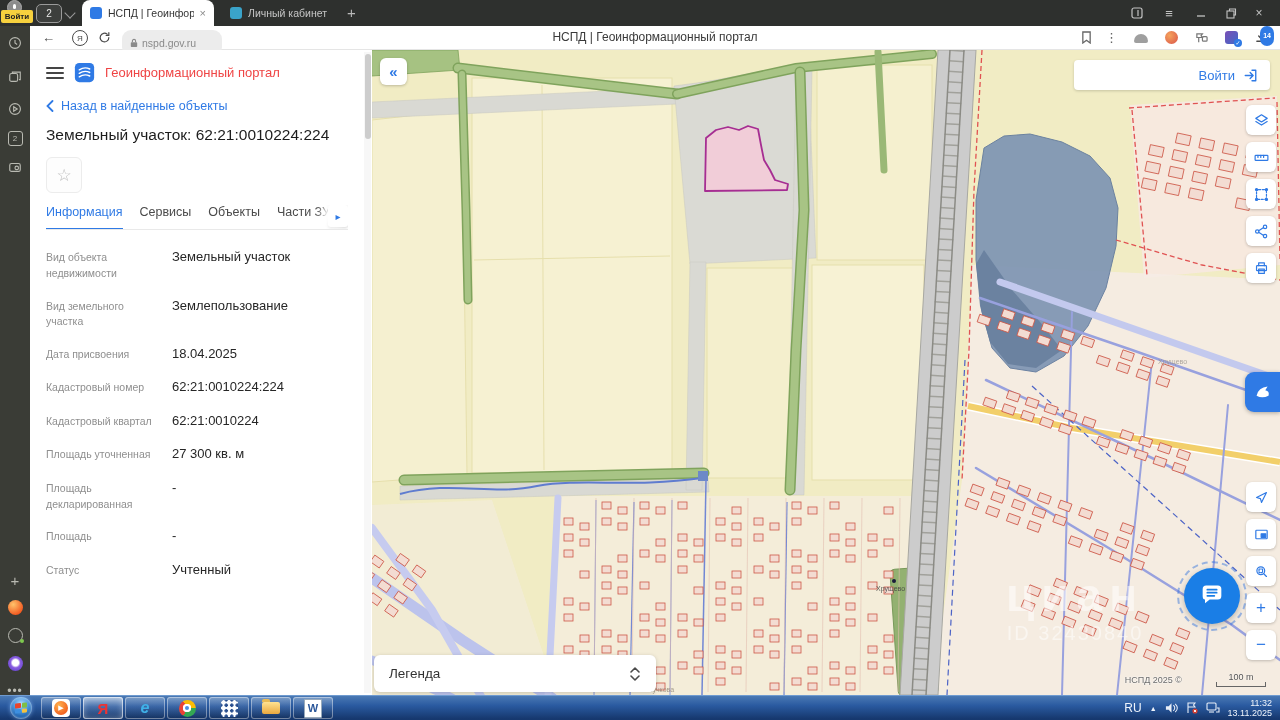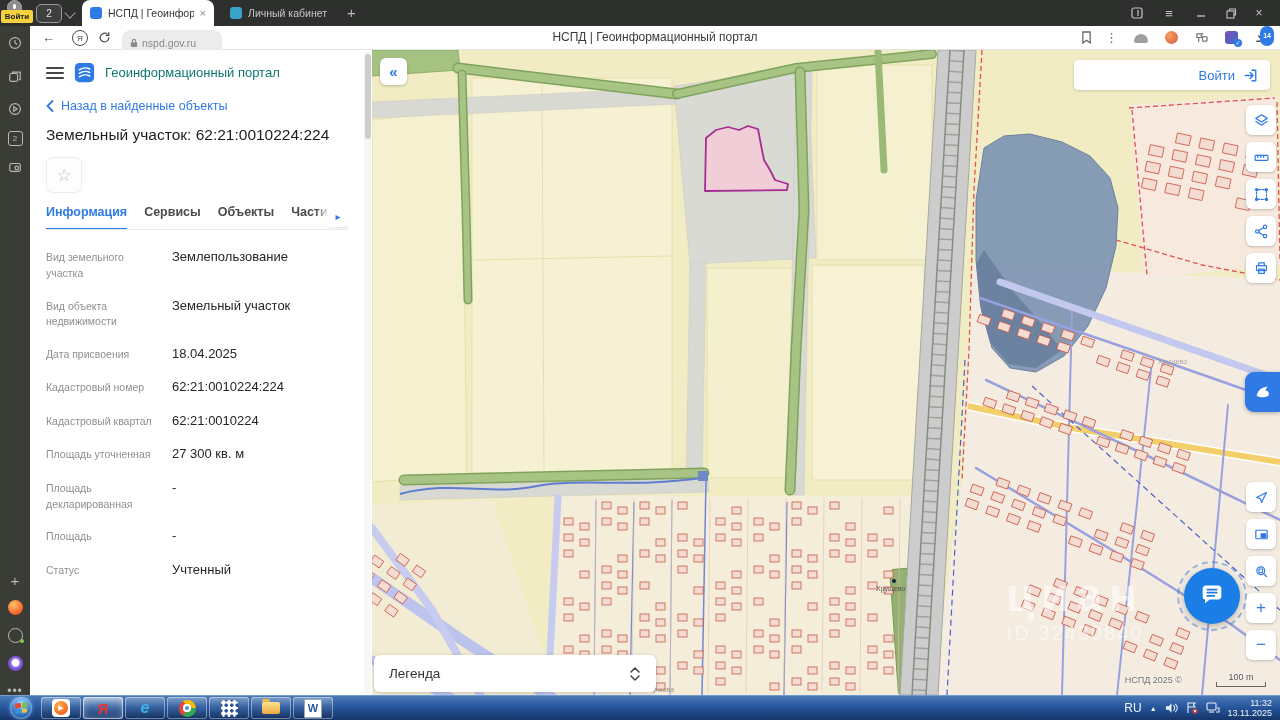--- a/index.html
+++ b/index.html
@@ -42,28 +42,28 @@
   
   #sidestrip{position:absolute;left:0;top:26px;width:30px;height:669px;background:#3a3c36;}
   .ss-ico{position:absolute;left:6px;width:18px;height:18px;color:#b9bab2;display:flex;
     align-items:center;justify-content:center;font-size:12px;}
   
   #panel{position:absolute;left:30px;top:50px;width:342px;height:645px;background:#fff;overflow:hidden;}
   .p-inner{padding:12px 24px 0 16px;}
   .p-head{display:flex;align-items:center;gap:10px;}
   .burger{width:18px;height:12px;display:flex;flex-direction:column;justify-content:space-between;}
   .burger div{height:2px;background:#454545;border-radius:1px;}
-  .brand{font-size:13px;color:#0f766e;}
+  .brand{font-size:13px;color:#ef4444;}
   .backrow{margin-top:16px;display:flex;align-items:center;gap:7px;color:#2f7ae5;font-size:12.5px;}
   .obj-title{margin-top:13px;font-size:15.5px;font-weight:500;color:#1d1d1d;}
   .star-btn{margin-top:13px;width:34px;height:34px;border:1px solid #ececec;border-radius:6px;
     background:#fdfdfd;color:#bdbdbd;font-size:17px;display:flex;align-items:center;justify-content:center;}
   .ptabs{margin-top:12px;display:flex;gap:17px;border-bottom:1px solid #e9e9e9;position:relative;
     font-size:12.5px;color:#4a4a4a;white-space:nowrap;overflow:hidden;}
-  .ptab{padding-bottom:9px;font-weight:bold;}
+  .ptab{padding-bottom:9px;}
   .ptab.active{color:#2f7ae5;border-bottom:2px solid #2f7ae5;margin-bottom:-1px;}
   .tabs-more{position:absolute;right:0;top:0;width:20px;height:22px;background:#fff;
     box-shadow:-6px 0 8px #fff, 0 1px 3px rgba(0,0,0,.18);border-radius:3px;color:#2f7ae5;
     font-size:10px;display:flex;align-items:center;justify-content:center;}
   #fields{margin-top:18px;}
   .frow{display:grid;grid-template-columns:112px 1fr;column-gap:14px;margin-bottom:15px;}
   .flabel{font-size:10.5px;color:#8f8f8f;line-height:1.5;padding-top:2px;}
   .fvalue{font-size:13px;color:#262626;line-height:1.42;}
   .expand-link{display:inline-flex;align-items:center;gap:5px;margin-top:4px;color:#2f7ae5;
     font-size:12.5px;text-decoration:underline;}
@@ -306,26 +306,26 @@
         <span class="ptab active">Информация</span>
         <span class="ptab">Сервисы</span>
         <span class="ptab">Объекты</span>
         <span class="ptab">Части ЗУ</span>
         <span class="ptab">Соста</span>
         <span class="tabs-more">▸</span>
       </div>
 
       <div id="fields">
           <div class="frow">
+            <div class="flabel">Вид объекта недвижимости</div>
+            <div class="fvalue">Земельный участок</div>
+          </div>
+          <div class="frow">
             <div class="flabel">Вид земельного участка</div>
             <div class="fvalue">Землепользование</div>
-          </div>
-          <div class="frow">
-            <div class="flabel">Вид объекта недвижимости</div>
-            <div class="fvalue">Земельный участок</div>
           </div>
           <div class="frow">
             <div class="flabel">Дата присвоения</div>
             <div class="fvalue">18.04.2025</div>
           </div>
           <div class="frow">
             <div class="flabel">Кадастровый номер</div>
             <div class="fvalue">62:21:0010224:224</div>
           </div>
           <div class="frow">

